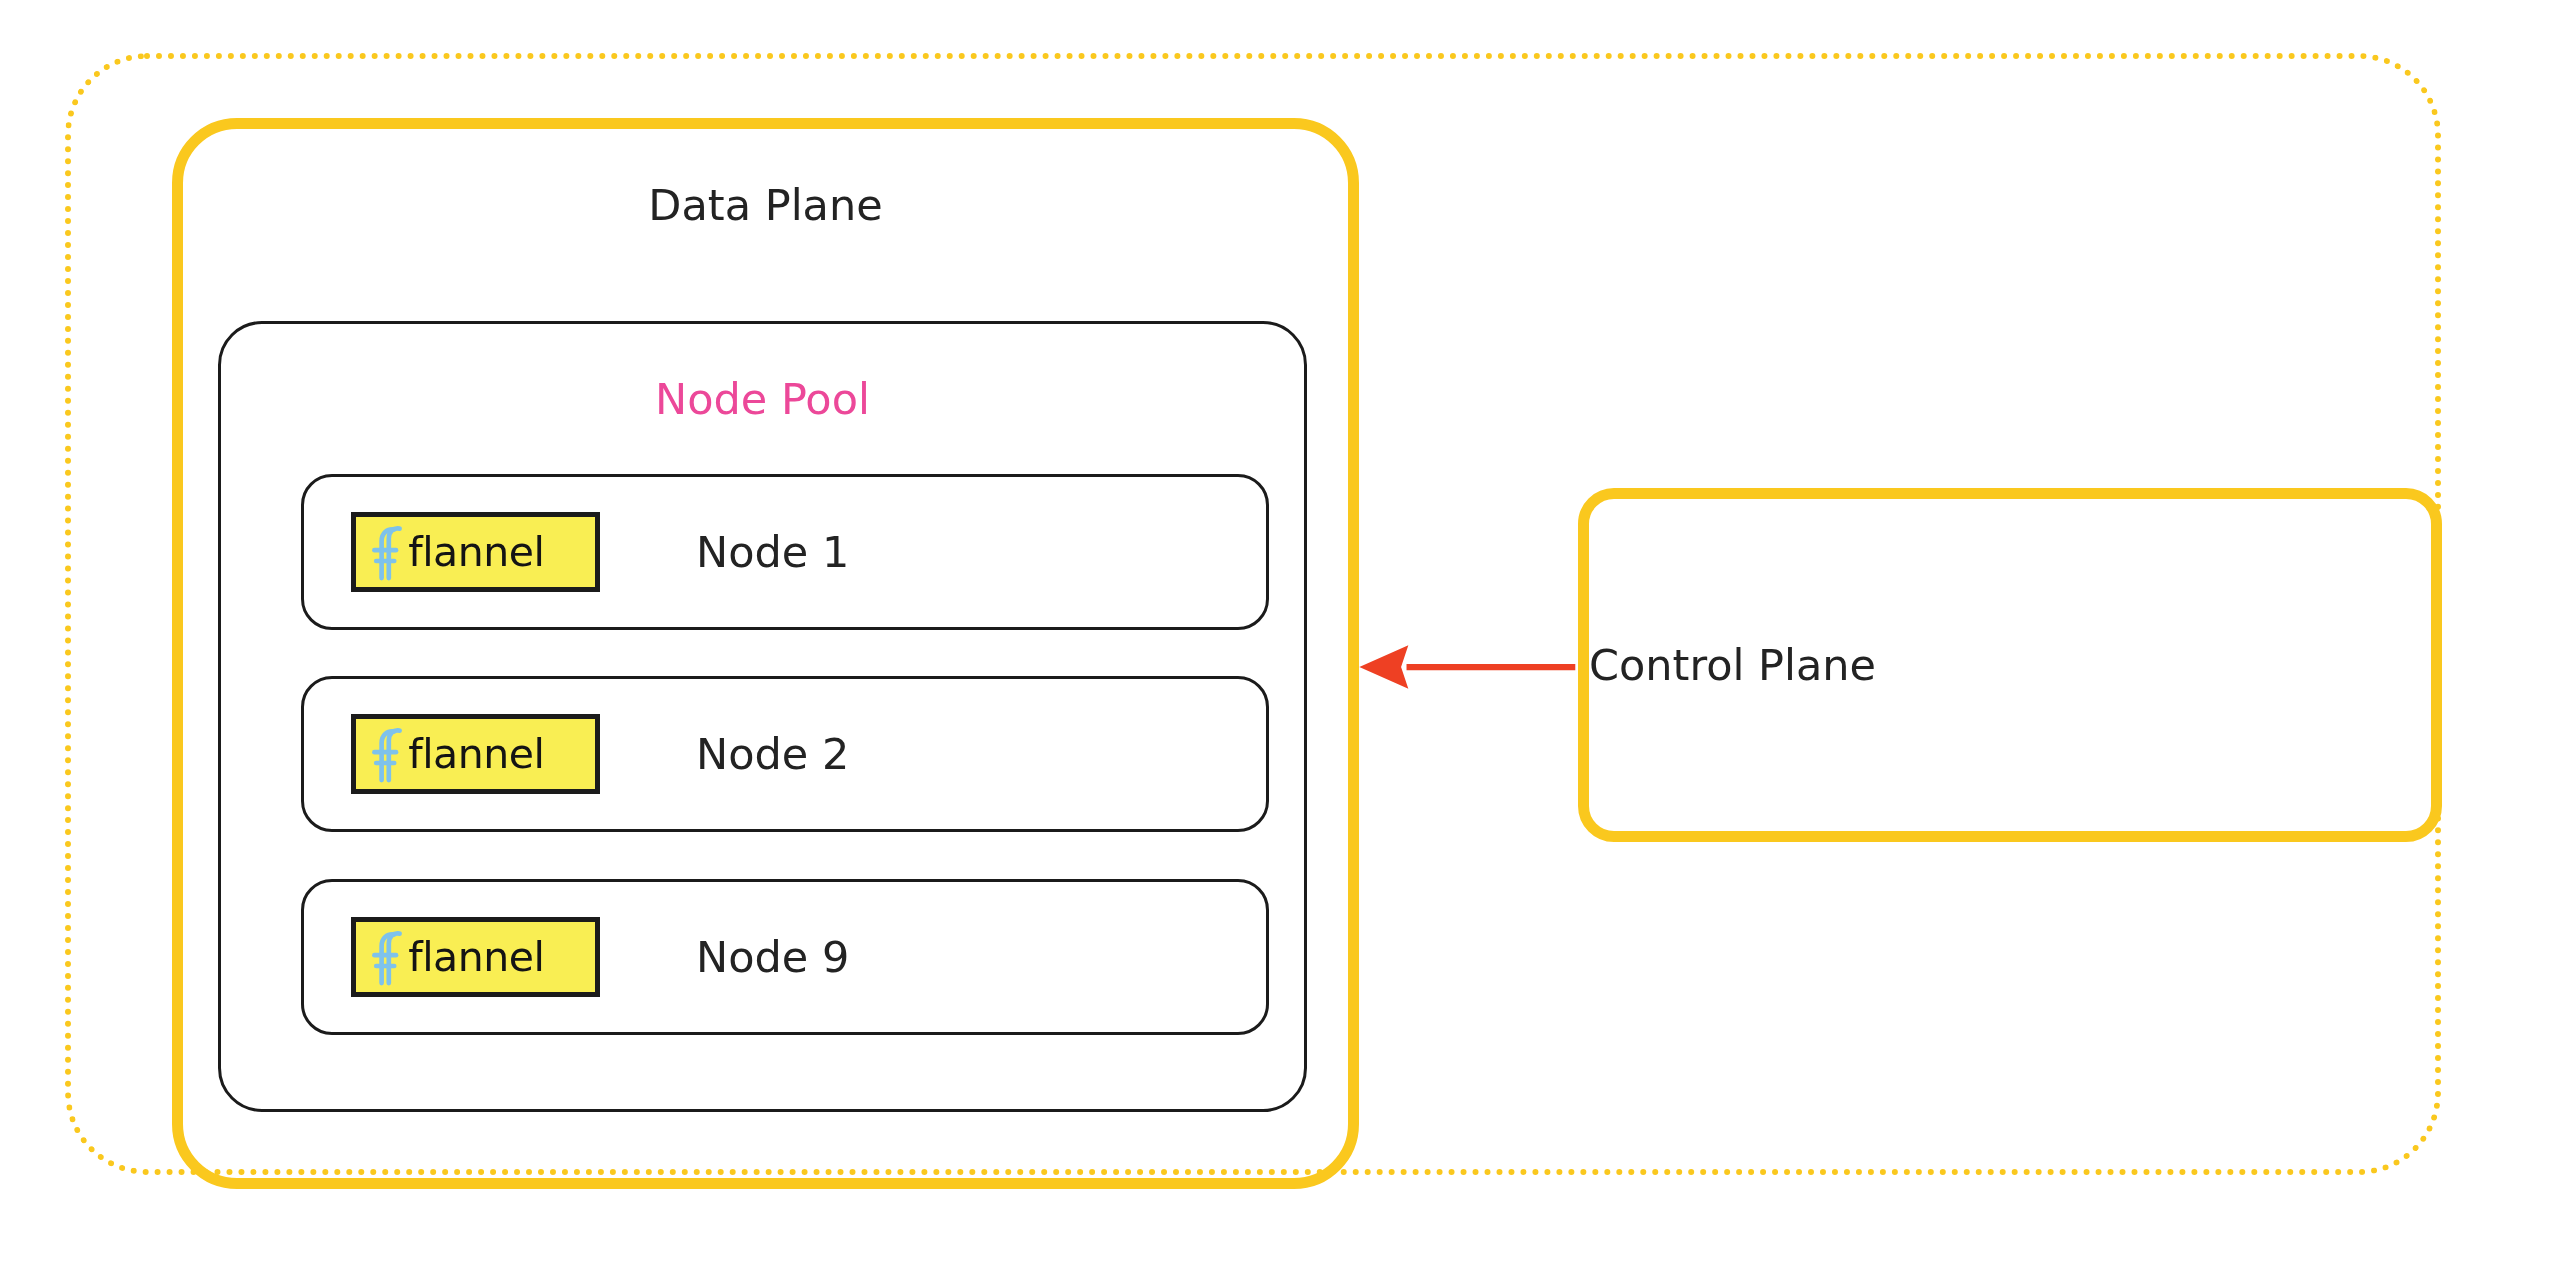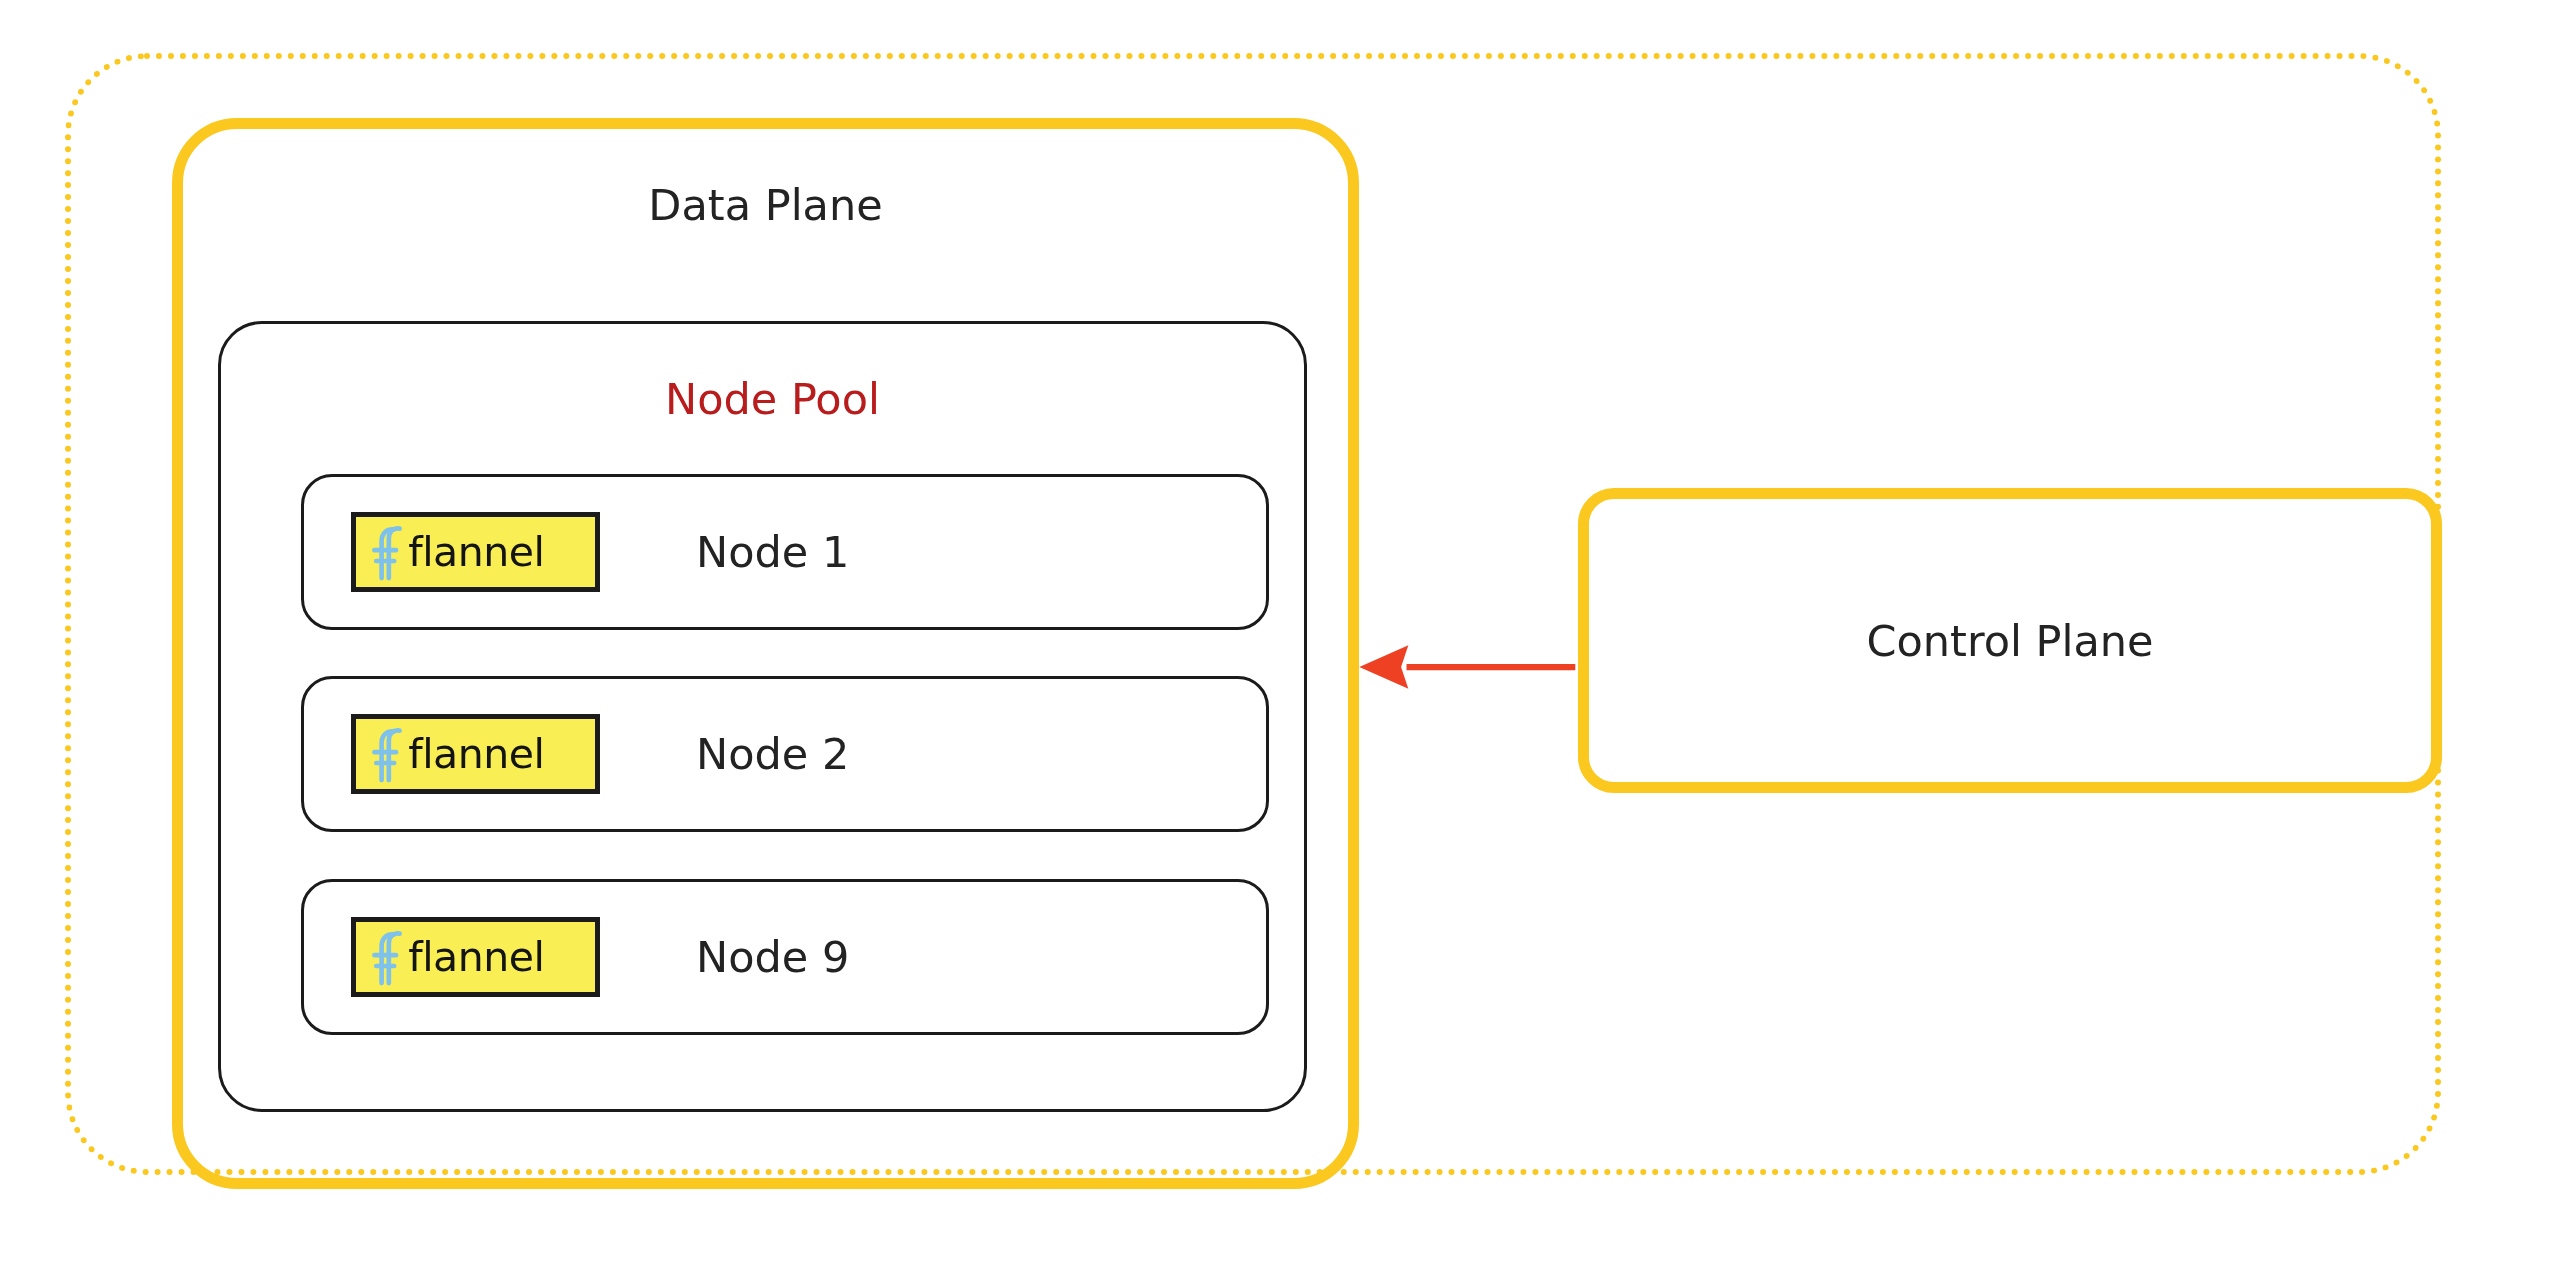--- a/index.html
+++ b/index.html
@@ -74,22 +74,21 @@
     box-sizing: border-box;
     background: transparent;
   }
   .nodepool-label {
     position: absolute;
     left: 218px;
     top: 374px;
     width: 1089px;
     text-align: center;
     font-size: 43px;
-    color: #b91c1c;
-    padding-left: 10px;
+    color: #ec4899;
   }
 
   
   .node-row {
     position: absolute;
     left: 301px;
     width: 968px;
     height: 156px;
     border: 3.6px solid #1b1b1b;
     border-radius: 31px;
@@ -135,28 +134,27 @@
     font-size: 43px;
     color: #232323;
   }
 
   
   .controlplane-box {
     position: absolute;
     left: 1578px;
     top: 488px;
     width: 864px;
-    height: 305px;
+    height: 354px;
     border: 11.8px solid #FAC81E;
     border-radius: 36px;
     box-sizing: border-box;
     background: transparent;
     display: flex;
     align-items: center;
-    justify-content: center;
   }
   .controlplane-label {
     font-size: 43px;
     color: #232323;
   }
 
   
   .arrow-svg {
     position: absolute;
     left: 1343px;

